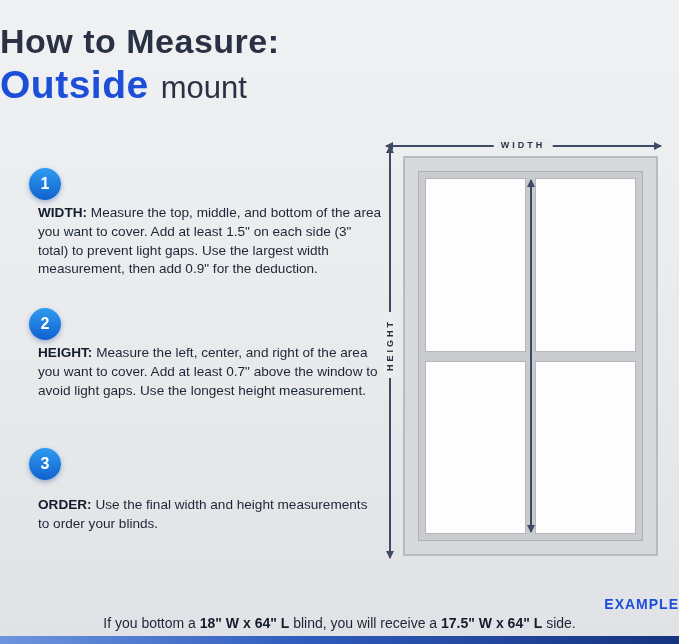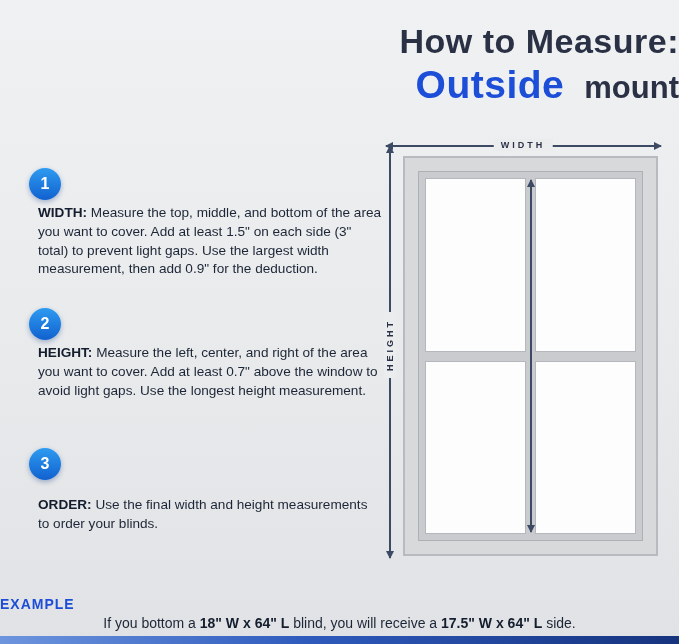--- a/index.html
+++ b/index.html
@@ -5,25 +5,25 @@
   html,body { margin:0; padding:0; }
   body {
     width:679px; height:644px; position:relative; overflow:hidden;
     font-family:"Liberation Sans", sans-serif;
     background:linear-gradient(180deg,#eff1f3 0%,#e8eaec 55%,#e0e2e5 100%);
     color:#222b3c;
   }
   .abs { position:absolute; }
 
   
-  .title-block { left:0; top:22px; width:679px; text-align:right; }
+  .title-block { left:0; top:22px; width:679px; text-align:left; }
   .title-line1 { font-size:34px; font-weight:700; color:#2b3144; letter-spacing:.5px; }
   .title-line2 { margin-top:2px; }
   .title-outside { font-size:39px; font-weight:800; color:#1d4ed8; letter-spacing:.5px; }
-  .title-mount { font-size:31px; font-weight:700; color:#2b3144; margin-left:20px; }
+  .title-mount { font-size:31px; font-weight:400; color:#2b3144; margin-left:12px; }
 
   
   .step-badge {
     width:32px; height:32px; border-radius:50%;
     background:linear-gradient(180deg,#2e9bf0 0%,#1161cf 100%);
     color:#ffffff; font-size:16px; font-weight:700;
     display:flex; align-items:center; justify-content:center;
     box-shadow:0 2px 5px rgba(20,60,130,.35);
   }
   .step-text { width:344px; font-size:13.6px; line-height:1.38; color:#1d2636; }
@@ -50,21 +50,21 @@
     position:absolute; left:13px; right:13px; top:13px; bottom:13px;
     background:#c9cbce; border:1px solid #adb0b5; box-sizing:border-box;
     display:grid; grid-template-columns:1fr 1fr; grid-template-rows:1fr 1fr;
     gap:9px; padding:6px;
   }
   .pane { background:#fdfdfe; border:1px solid #b4b7bc; }
 
   .win-measure { left:50%; top:22px; bottom:22px; width:2px; margin-left:-1px; position:absolute; background:#3d4a63; }
 
   
-  .example-heading { left:0; top:596px; width:679px; text-align:left;
+  .example-heading { left:0; top:596px; width:679px; text-align:right;
     font-size:14px; font-weight:800; letter-spacing:1px; color:#1d4ed8; }
   .example-text { left:0; top:615px; width:679px; text-align:center;
     font-size:14px; color:#1d2636; }
   .example-text b { color:#141d2e; }
 
   .bottom-bar { left:0; bottom:0; width:679px; height:8px;
     background:linear-gradient(90deg,#6d95de 0%,#2f5bbd 45%,#16337e 100%); }
 </style>
 </head>
 <body>

